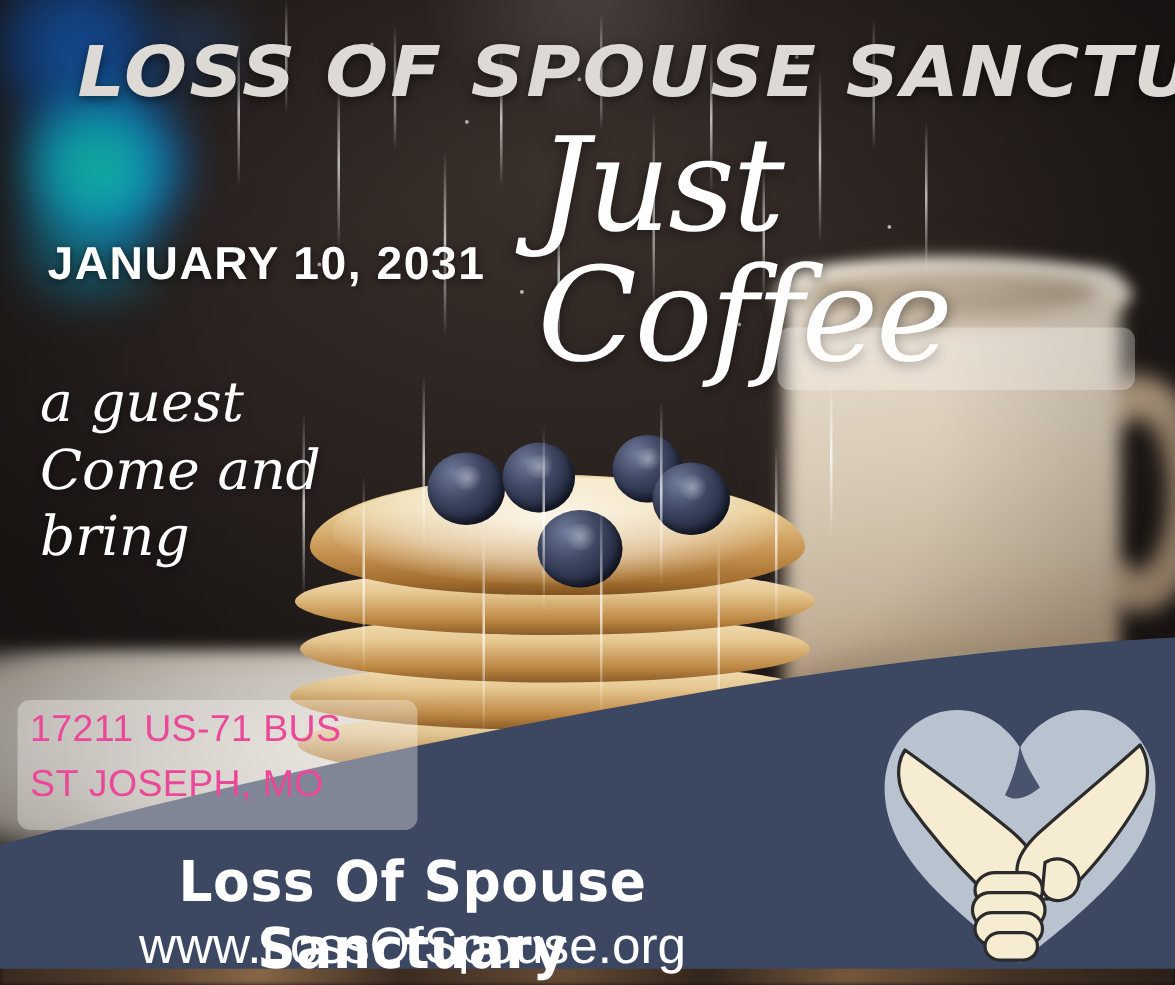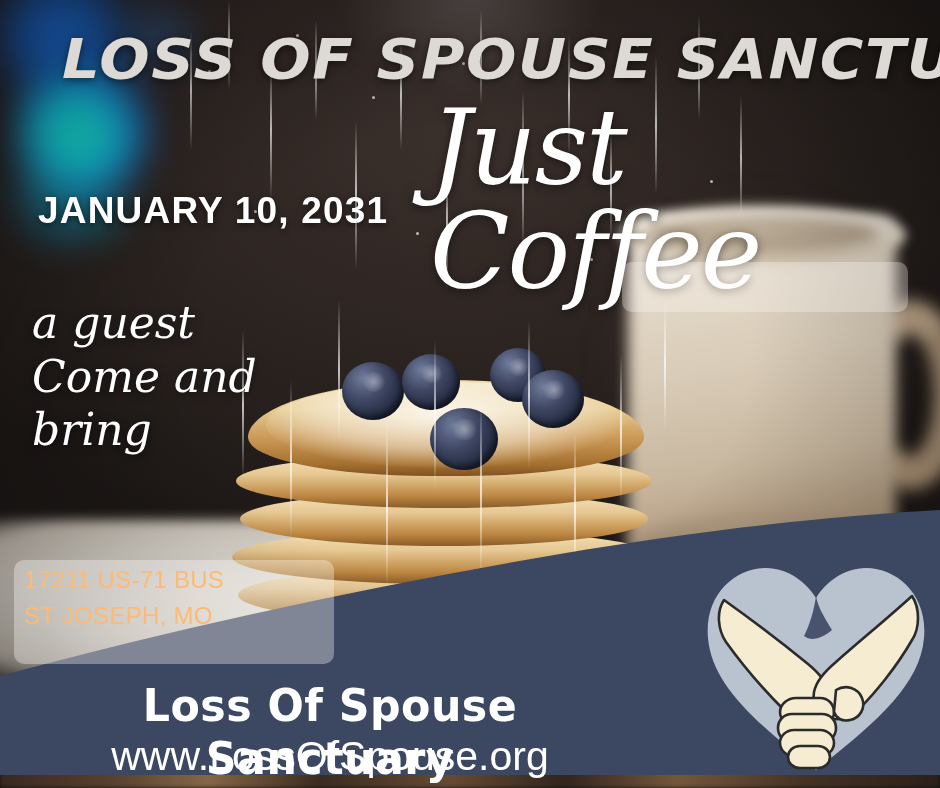--- a/index.html
+++ b/index.html
@@ -165,21 +165,21 @@
     position:absolute;left:32px;top:296px;width:320px;
     font-size:44px;line-height:1.22;
     text-shadow:0 2px 8px rgba(0,0,0,.5);
   }
   .addr-box{
     position:absolute;left:14px;top:560px;width:320px;height:104px;border-radius:10px;
     background:rgba(255,253,248,.35);
   }
   .addr{
     position:absolute;left:24px;top:562px;width:320px;
-    font-size:24px;line-height:1.48;color:#fdba74;letter-spacing:.3px;
+    font-size:30px;line-height:1.48;color:#ec4899;letter-spacing:.3px;
   }
   .foot-name{
     position:absolute;left:0;top:679px;width:660px;text-align:center;
     font-family:"DejaVu Sans",sans-serif;font-weight:bold;
     font-size:45px;letter-spacing:.5px;color:#fff;
     transform:scaleX(.95);transform-origin:center;
   }
   .foot-url{
     position:absolute;left:0;top:733px;width:660px;text-align:center;
     font-size:41px;color:#fff;letter-spacing:0px;

